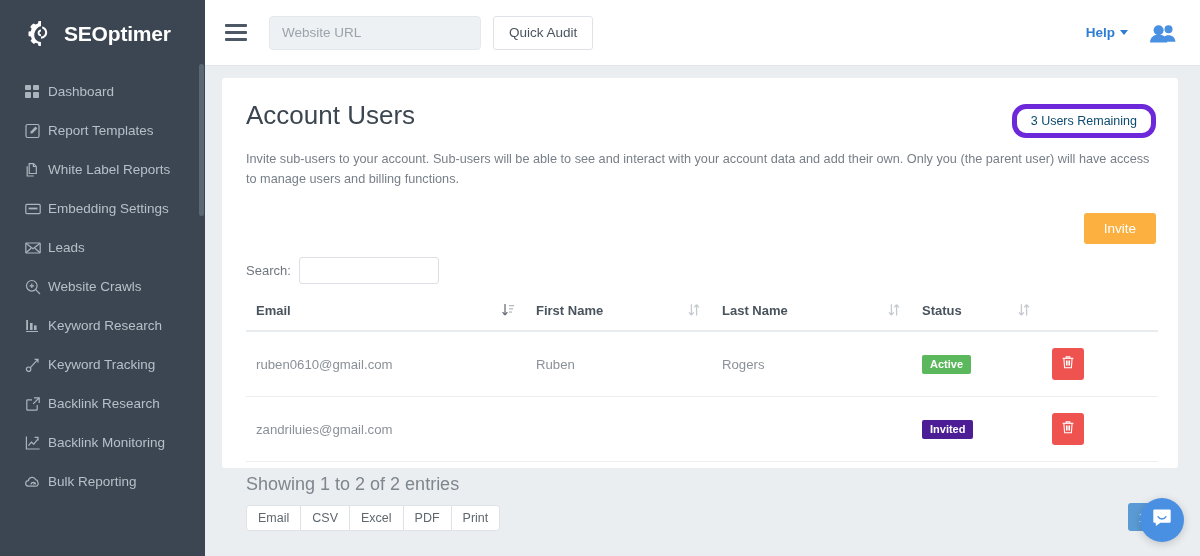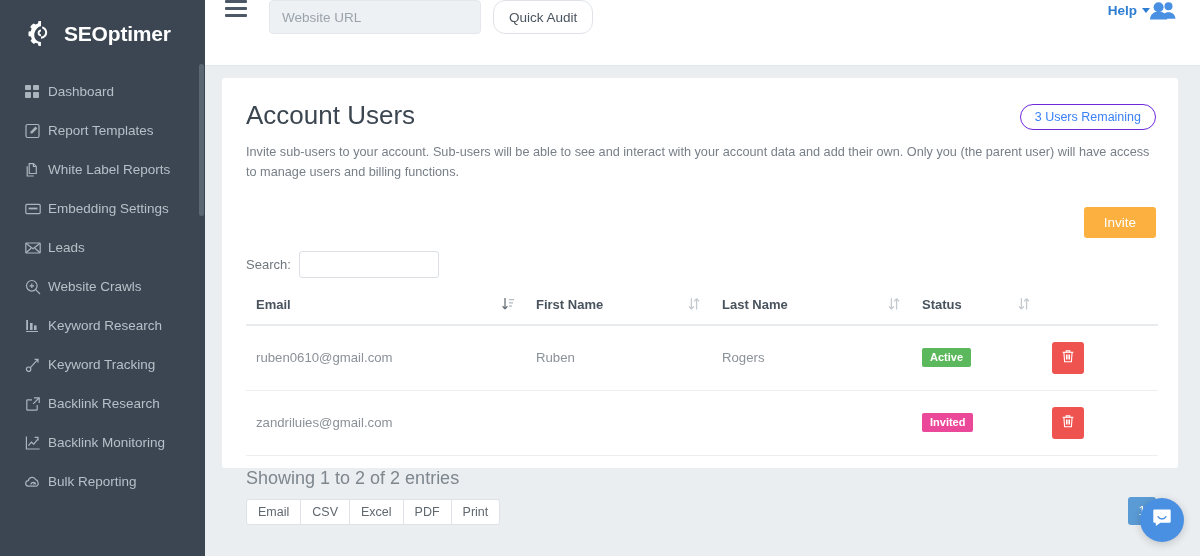--- a/index.html
+++ b/index.html
@@ -75,21 +75,21 @@
     position: relative;
     display: flex;
     flex-direction: column;
     background: #eaeef1;
   }
   .topbar {
     height: 66px;
     background: #ffffff;
     border-bottom: 1px solid #e2e6ea;
     display: flex;
-    align-items: flex-start;
+    align-items: center;
     padding: 0 24px 0 20px;
     flex: 0 0 66px;
   }
   .hamburger {
     width: 22px; height: 17px;
     display: flex; flex-direction: column; justify-content: space-between;
     cursor: pointer;
     margin-right: 22px;
   }
   .hamburger span {
@@ -107,30 +107,31 @@
     font-family: "Liberation Sans", sans-serif;
     outline: none;
   }
   .url-input::placeholder { color: #9aa3ab; }
   .quick-audit {
     margin-left: 12px;
     height: 34px;
     padding: 0 15px;
     background: #ffffff;
     border: 1px solid #dfe3e8;
-    border-radius: 12px;
+    border-radius: 3px;
     font-size: 13.5px;
     color: #4a545e;
     cursor: pointer;
     font-family: "Liberation Sans", sans-serif;
   }
   .topbar-right {
     margin-left: auto;
     display: flex;
     align-items: center;
+    gap: 22px;
   }
   .help-link {
     color: #2d7dd2;
     font-size: 13.5px;
     font-weight: bold;
     cursor: pointer;
     display: flex; align-items: center; gap: 5px;
   }
   .caret-down {
     width: 0; height: 0;
@@ -161,22 +162,22 @@
   }
   .page-title {
     font-size: 26px;
     color: #3c4650;
     font-weight: normal;
     line-height: 1.2;
   }
   .badge-remaining {
     margin-left: auto;
     margin-top: 4px;
-    border: 1px solid #6d28d9;
-    color: #3b82f6;
+    border: 5px solid #6d28d9;
+    color: #0c4a6e;
     border-radius: 14px;
     font-size: 12.5px;
     padding: 5px 14px;
     background: #fff;
     white-space: nowrap;
   }
   .intro {
     margin-top: 12px;
     font-size: 12.7px;
     color: #777f88;
@@ -251,21 +252,21 @@
   .pill {
     display: inline-block;
     border-radius: 2px;
     color: #ffffff;
     font-size: 11px;
     font-weight: bold;
     padding: 4px 8px;
     line-height: 1;
   }
   .pill.active { background: #5cb85c; }
-  .pill.invited { background: #ec4899; }
+  .pill.invited { background: #4c1d95; }
   .btn-delete {
     width: 32px; height: 32px;
     background: #ef5350;
     border: none;
     border-radius: 3px;
     display: inline-flex;
     align-items: center;
     justify-content: center;
     cursor: pointer;
     color: #fff;

